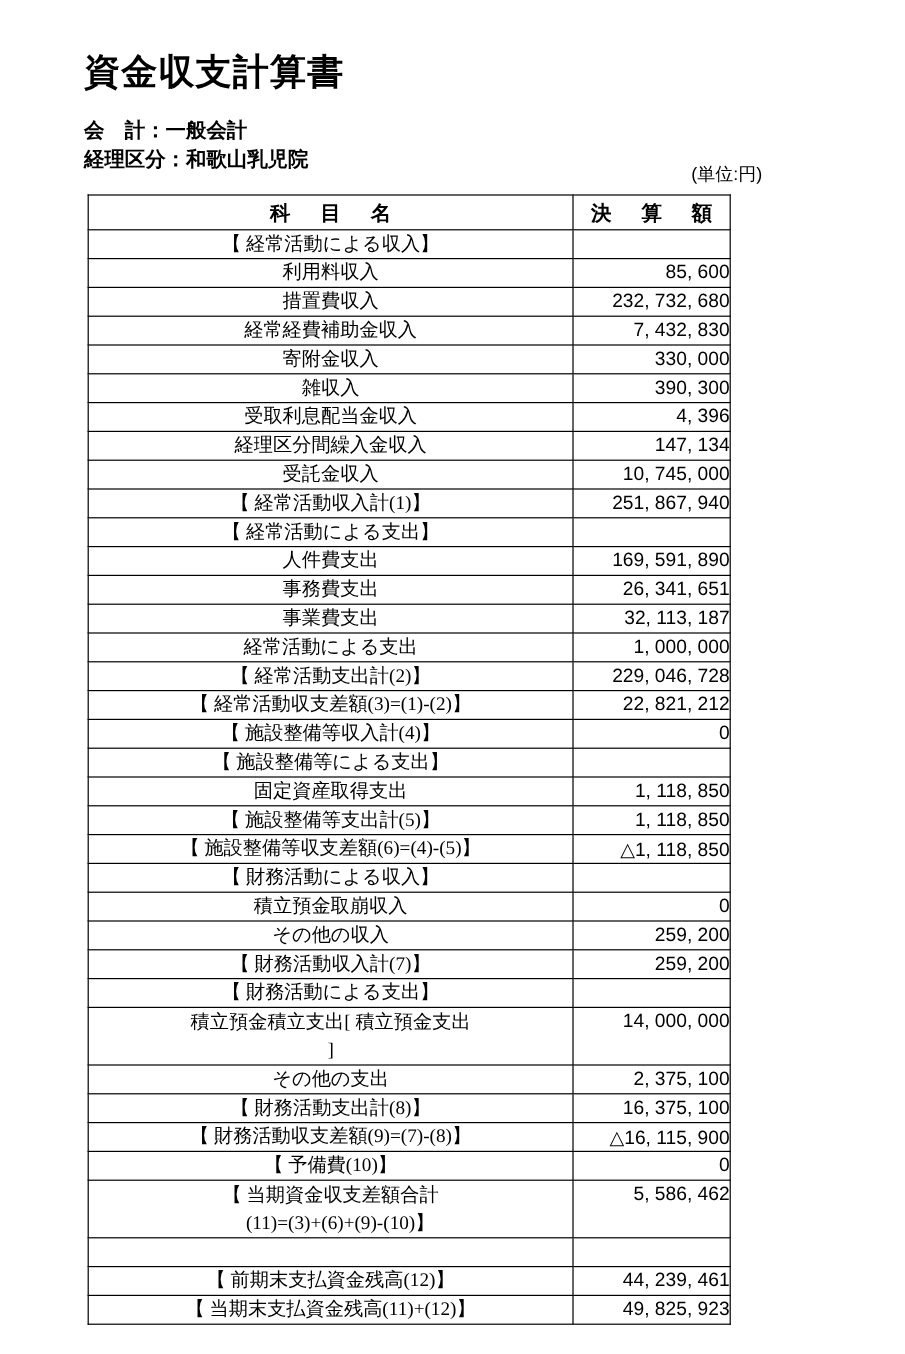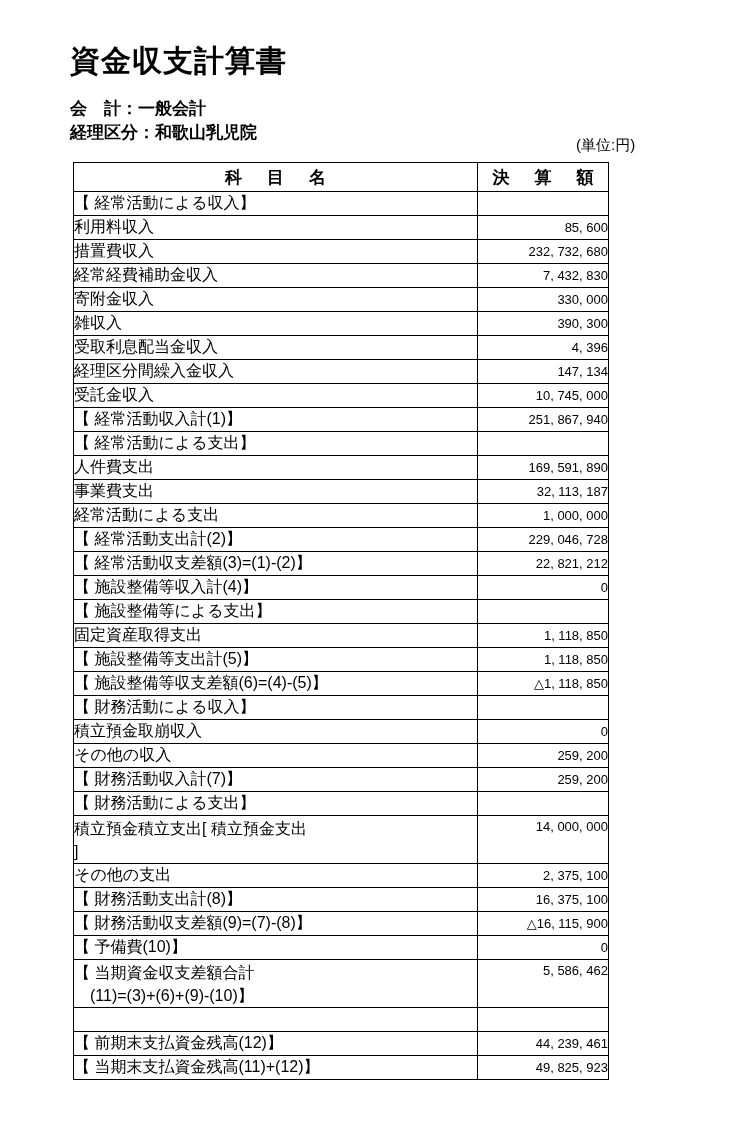--- a/index.html
+++ b/index.html
@@ -100,30 +100,31 @@
   .statement-table thead th {
     height: 29px;
     font-weight: bold;
     text-align: center;
     font-size: 17px;
     letter-spacing: 4px;
     text-indent: 4px;
   }
 
   .cell-name {
-    text-align: left;
+    text-align: center;
     padding-left: 3px;
     white-space: pre;
     overflow: hidden;
+    font-family: Liberation Serif, serif;
   }
   .cell-value {
     text-align: right;
     padding-right: 5px;
     white-space: nowrap;
-    font-size: 13px;
+    font-size: 16px;
   }
 
   
   tr.row-tall td { height: 48px; }
   tr.row-tall .cell-name {
     line-height: 23px;
     padding-top: 1px;
   }
   tr.row-tall .cell-value {
     vertical-align: top;
@@ -204,20 +205,24 @@
         </tr>
         <tr>
           <td class="cell-name">【 経常活動による支出】</td>
           <td class="cell-value"></td>
         </tr>
         <tr>
           <td class="cell-name">人件費支出</td>
           <td class="cell-value">169, 591, 890</td>
         </tr>
         <tr>
+          <td class="cell-name">事務費支出</td>
+          <td class="cell-value">26, 341, 651</td>
+        </tr>
+        <tr>
           <td class="cell-name">事業費支出</td>
           <td class="cell-value">32, 113, 187</td>
         </tr>
         <tr>
           <td class="cell-name">経常活動による支出</td>
           <td class="cell-value">1, 000, 000</td>
         </tr>
         <tr>
           <td class="cell-name">【 経常活動支出計(2)】</td>
           <td class="cell-value">229, 046, 728</td>

